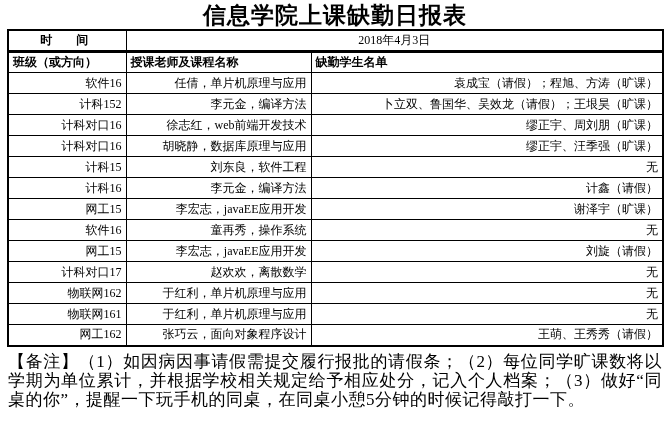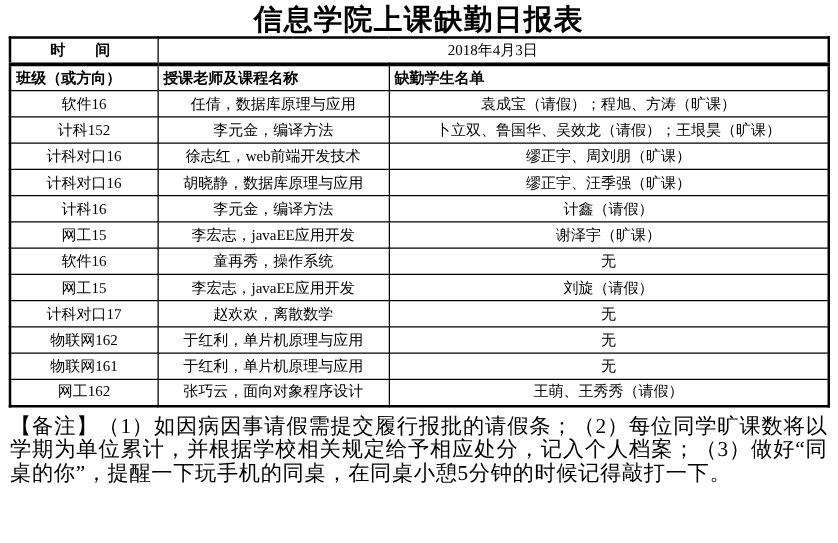--- a/index.html
+++ b/index.html
@@ -45,21 +45,21 @@
     font-weight: bold;
     text-align: center;
     letter-spacing: 6px;
   }
   tr.time-row td { text-align: center; }
   tr.head-row th {
     font-weight: bold;
     text-align: left;
     height: 21px;
   }
-  tbody td { text-align: center; font-weight: normal; }
+  tbody td { text-align: right; font-weight: normal; }
   .footnote {
     margin: 5px 8px 0 8px;
     width: 654px;
     font-size: 17px;
     line-height: 19px;
     text-align: justify;
     letter-spacing: 0.5px;
   }
 </style>
 </head>
@@ -82,37 +82,42 @@
       </tr>
       <tr class="head-row">
         <th>班级（或方向）</th>
         <th>授课老师及课程名称</th>
         <th>缺勤学生名单</th>
       </tr>
     </thead>
     <tbody>
         <tr>
           <td>软件16</td>
-          <td>任倩，数据库原理与应用</td>
+          <td>任倩，单片机原理与应用</td>
           <td>袁成宝（请假）；程旭、方涛（旷课）</td>
         </tr>
         <tr>
           <td>计科152</td>
           <td>李元金，编译方法</td>
           <td>卜立双、鲁国华、吴效龙（请假）；王垠昊（旷课）</td>
         </tr>
         <tr>
           <td>计科对口16</td>
           <td>徐志红，web前端开发技术</td>
           <td>缪正宇、周刘朋（旷课）</td>
         </tr>
         <tr>
           <td>计科对口16</td>
           <td>胡晓静，数据库原理与应用</td>
           <td>缪正宇、汪季强（旷课）</td>
+        </tr>
+        <tr>
+          <td>计科15</td>
+          <td>刘东良，软件工程</td>
+          <td>无</td>
         </tr>
         <tr>
           <td>计科16</td>
           <td>李元金，编译方法</td>
           <td>计鑫（请假）</td>
         </tr>
         <tr>
           <td>网工15</td>
           <td>李宏志，javaEE应用开发</td>
           <td>谢泽宇（旷课）</td>

